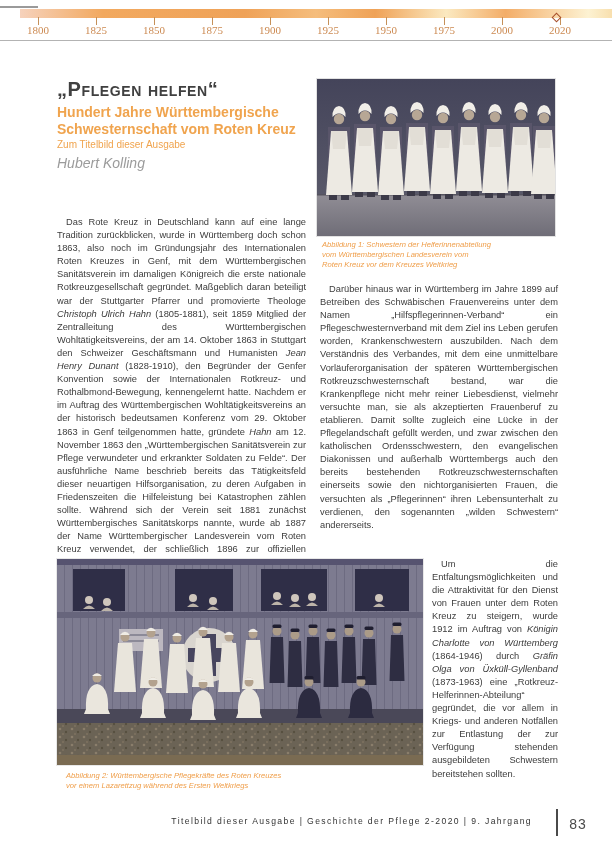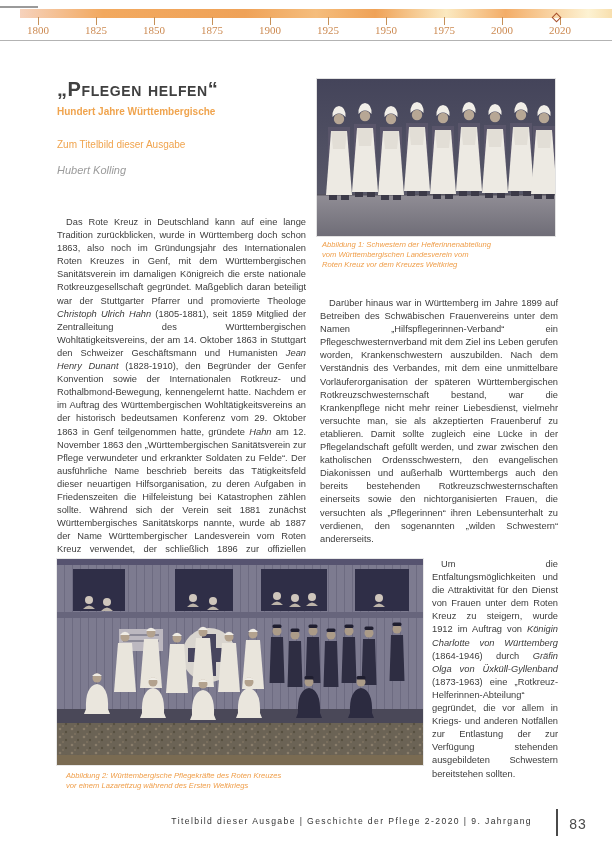--- a/index.html
+++ b/index.html
@@ -14,32 +14,32 @@
   .tl-tick{position:absolute;top:17px;width:1px;height:8px;background:#c59059;}
   .tl-year{position:absolute;top:24px;width:58px;text-align:center;
            font-family:"Liberation Serif",serif;font-size:11px;color:#cc8a52;}
   .tl-line{position:absolute;left:0;top:40px;width:612px;height:1px;background:#b3b3b3;}
   .tl-marker{position:absolute;left:553px;top:14px;width:5px;height:5px;
              border:1.4px solid #a7502c;transform:rotate(45deg);background:transparent;}
 
   
   .title{position:absolute;left:57px;top:78px;font-size:20px;font-weight:bold;
          font-variant:small-caps;letter-spacing:.6px;color:#404040;}
-  .subtitle{position:absolute;left:57px;top:104px;width:260px;font-size:10px;
+  .subtitle{position:absolute;left:57px;top:104px;width:260px;font-size:14px;
             font-weight:600;line-height:16.5px;color:#f0a44e;}
   .kicker{position:absolute;left:57px;top:139px;font-size:10px;color:#f0a44e;}
-  .author{position:absolute;left:57px;top:164px;font-size:11px;font-style:italic;color:#9b9b9b;}
+  .author{position:absolute;left:57px;top:155px;font-size:14px;font-style:italic;color:#9b9b9b;}
 
   
   .bodytext{font-size:9.3px;line-height:13.1px;text-align:justify;color:#3c3c3c;
             hyphens:auto;-webkit-hyphens:auto;}
   .bodytext .it{font-style:italic;}
   .indent{text-indent:9px;}
   .col-left{position:absolute;left:57px;top:184px;width:249px;margin-top:32px;}
-  .col-right{position:absolute;left:320px;top:297px;width:238px;}
+  .col-right{position:absolute;left:320px;top:283px;width:238px;}
   .col-narrow{position:absolute;left:432px;top:558px;width:126px;}
 
   
   .photo1{position:absolute;left:317px;top:79px;width:238px;height:157px;outline:1px solid #e2e2e2;}
   .photo2{position:absolute;left:57px;top:559px;width:366px;height:206px;outline:1px solid #e8e8e8;}
 
   
   .caption{position:absolute;font-size:7.6px;font-style:italic;line-height:10px;color:#ef9e4a;}
   .cap1{left:322px;top:240px;width:200px;}
   .cap2{left:66px;top:771px;width:300px;}
@@ -79,20 +79,21 @@
     <div class="tl-year" style="left:415px">1975</div>
     <div class="tl-year" style="left:473px">2000</div>
     <div class="tl-year" style="left:531px">2020</div>
     <div class="tl-marker"></div>
     <div class="tl-line"></div>
   </div>
 
   <div class="title">„Pflegen helfen“</div>
   <div class="subtitle">
     <div>Hundert Jahre Württembergische</div>
+    <div>Schwesternschaft vom Roten Kreuz</div>
   </div>
   <div class="kicker">Zum Titelbild dieser Ausgabe</div>
   <div class="author">Hubert Kolling</div>
 
   <svg class="photo1" viewBox="0 0 238 157" preserveAspectRatio="none">
     <defs>
       <linearGradient id="bg1" x1="0" y1="0" x2="0" y2="1">
         <stop offset="0" stop-color="#44445a"></stop>
           <stop offset="1" stop-color="#5f5f6e"></stop>
       </linearGradient>

